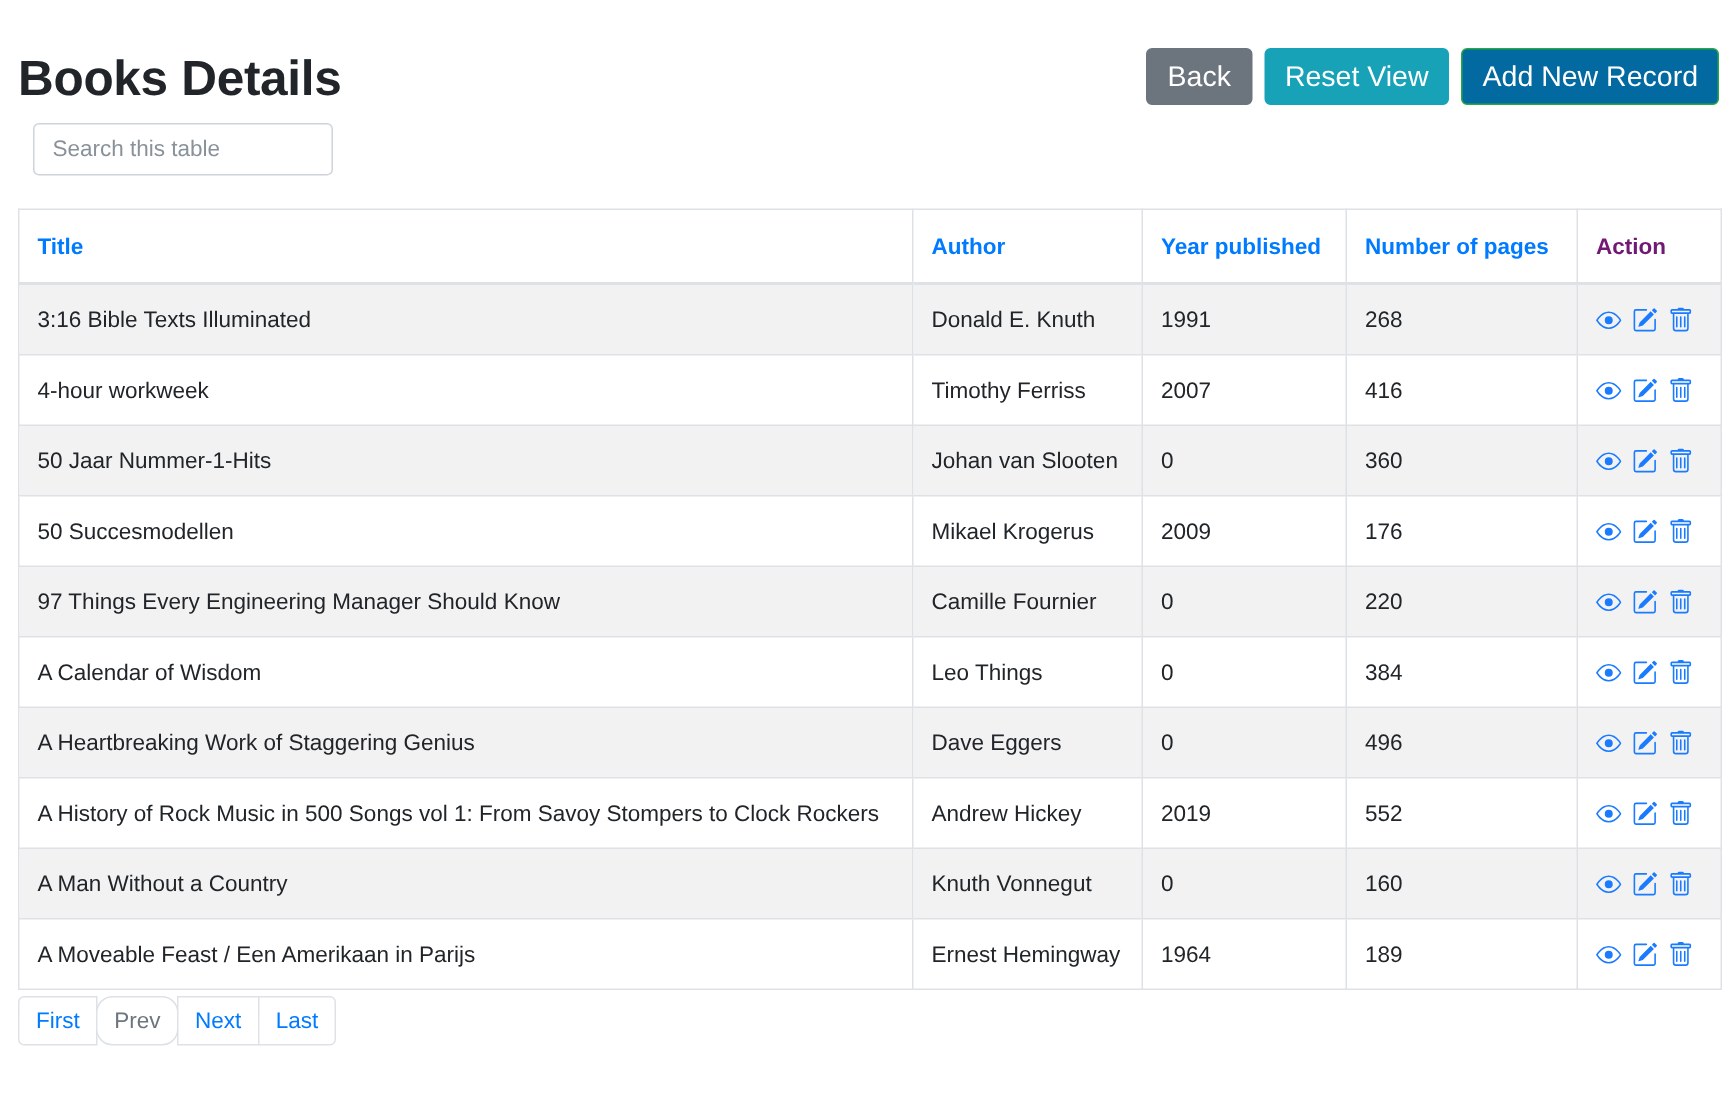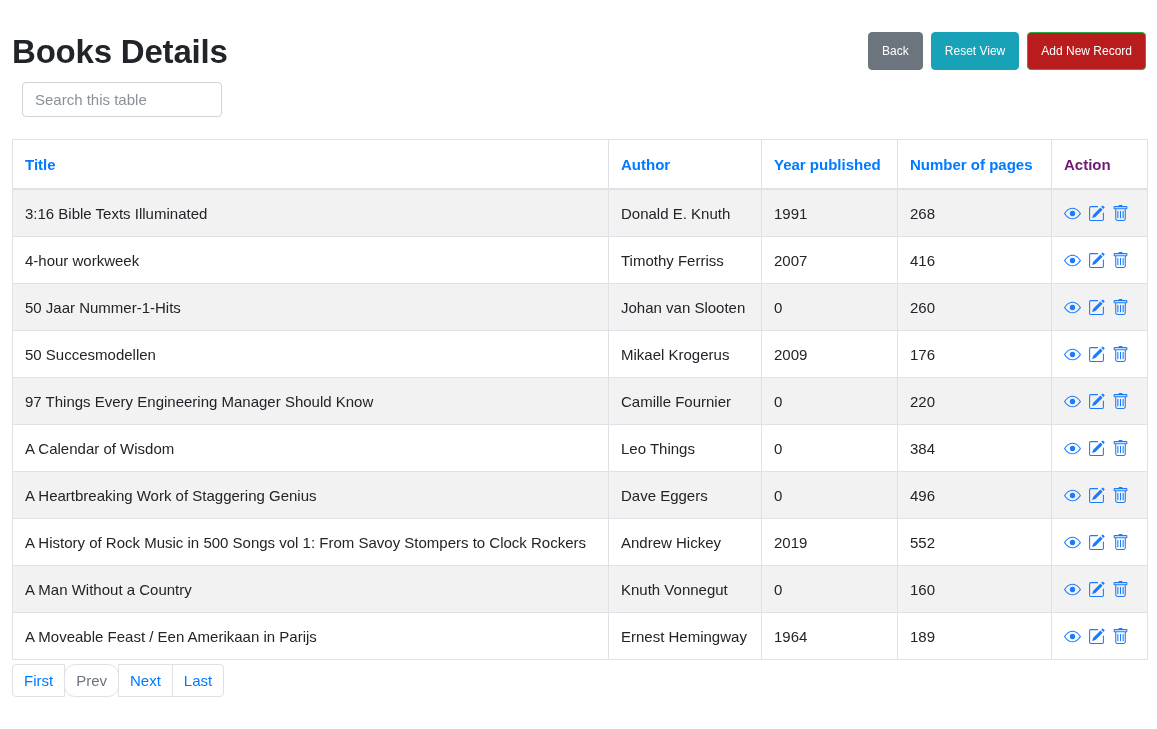--- a/index.html
+++ b/index.html
@@ -60,32 +60,32 @@
     display: flex;
     gap: 8px;
     align-items: flex-start;
   }
   .btn {
     display: inline-flex;
     align-items: center;
     justify-content: center;
     height: 38px;
     padding: 4px 13px;
-    font-size: 12px;
+    font-size: 19px;
     font-family: "Liberation Sans", sans-serif;
     line-height: 1;
     color: #ffffff;
     border: 1px solid transparent;
     border-radius: 4px;
     cursor: pointer;
     white-space: nowrap;
   }
   .btn-secondary { background: #6c757d; border-color: #6c757d; }
   .btn-info      { background: #17a2b8; border-color: #17a2b8; text-align: center; }
-  .btn-success   { background: #b91c1c; border-color: #28a745; }
+  .btn-success   { background: #0369a1; border-color: #28a745; }
 
   
   .table-wrap {
     position: absolute;
     left: 12px;
     top: 139px;
     width: 1135px;
   }
   table.data-table {
     border-collapse: collapse;
@@ -288,21 +288,21 @@
                     <path fill-rule="evenodd" d="M14.5 3a1 1 0 0 1-1 1H13v9a2 2 0 0 1-2 2H5a2 2 0 0 1-2-2V4h-.5a1 1 0 0 1-1-1V2a1 1 0 0 1 1-1H6a1 1 0 0 1 1-1h2a1 1 0 0 1 1 1h3.5a1 1 0 0 1 1 1v1zM4.118 4 4 4.059V13a1 1 0 0 0 1 1h6a1 1 0 0 0 1-1V4.059L11.882 4H4.118zM2.5 3V2h11v1h-11z"></path>
                   </svg>
                 </span>
               </div>
             </td>
           </tr>
           <tr>
             <td>50 Jaar Nummer-1-Hits</td>
             <td>Johan van Slooten</td>
             <td>0</td>
-            <td>260</td>
+            <td>360</td>
             <td>
               <div class="actions">
                 <span class="icon-btn" style="color: rgb(26, 123, 255);">
                   <svg width="17" height="17" viewBox="0 0 16 16" fill="currentColor">
                     <path d="M16 8s-3-5.5-8-5.5S0 8 0 8s3 5.5 8 5.5S16 8 16 8zM1.173 8a13.1 13.1 0 0 1 1.66-2.043C4.12 4.668 5.88 3.5 8 3.5c2.12 0 3.879 1.168 5.168 2.457A13.1 13.1 0 0 1 14.828 8c-.058.087-.122.183-.195.288-.335.48-.83 1.12-1.465 1.755C11.879 11.332 10.119 12.5 8 12.5c-2.12 0-3.879-1.168-5.168-2.457A13.1 13.1 0 0 1 1.172 8z"></path>
                     <path d="M8 5.5a2.5 2.5 0 1 0 0 5 2.5 2.5 0 0 0 0-5z"></path>
                   </svg>
                 </span>
                 <span class="icon-btn" style="color: rgb(26, 123, 255);">
                   <svg width="17" height="17" viewBox="0 0 16 16" fill="currentColor">

